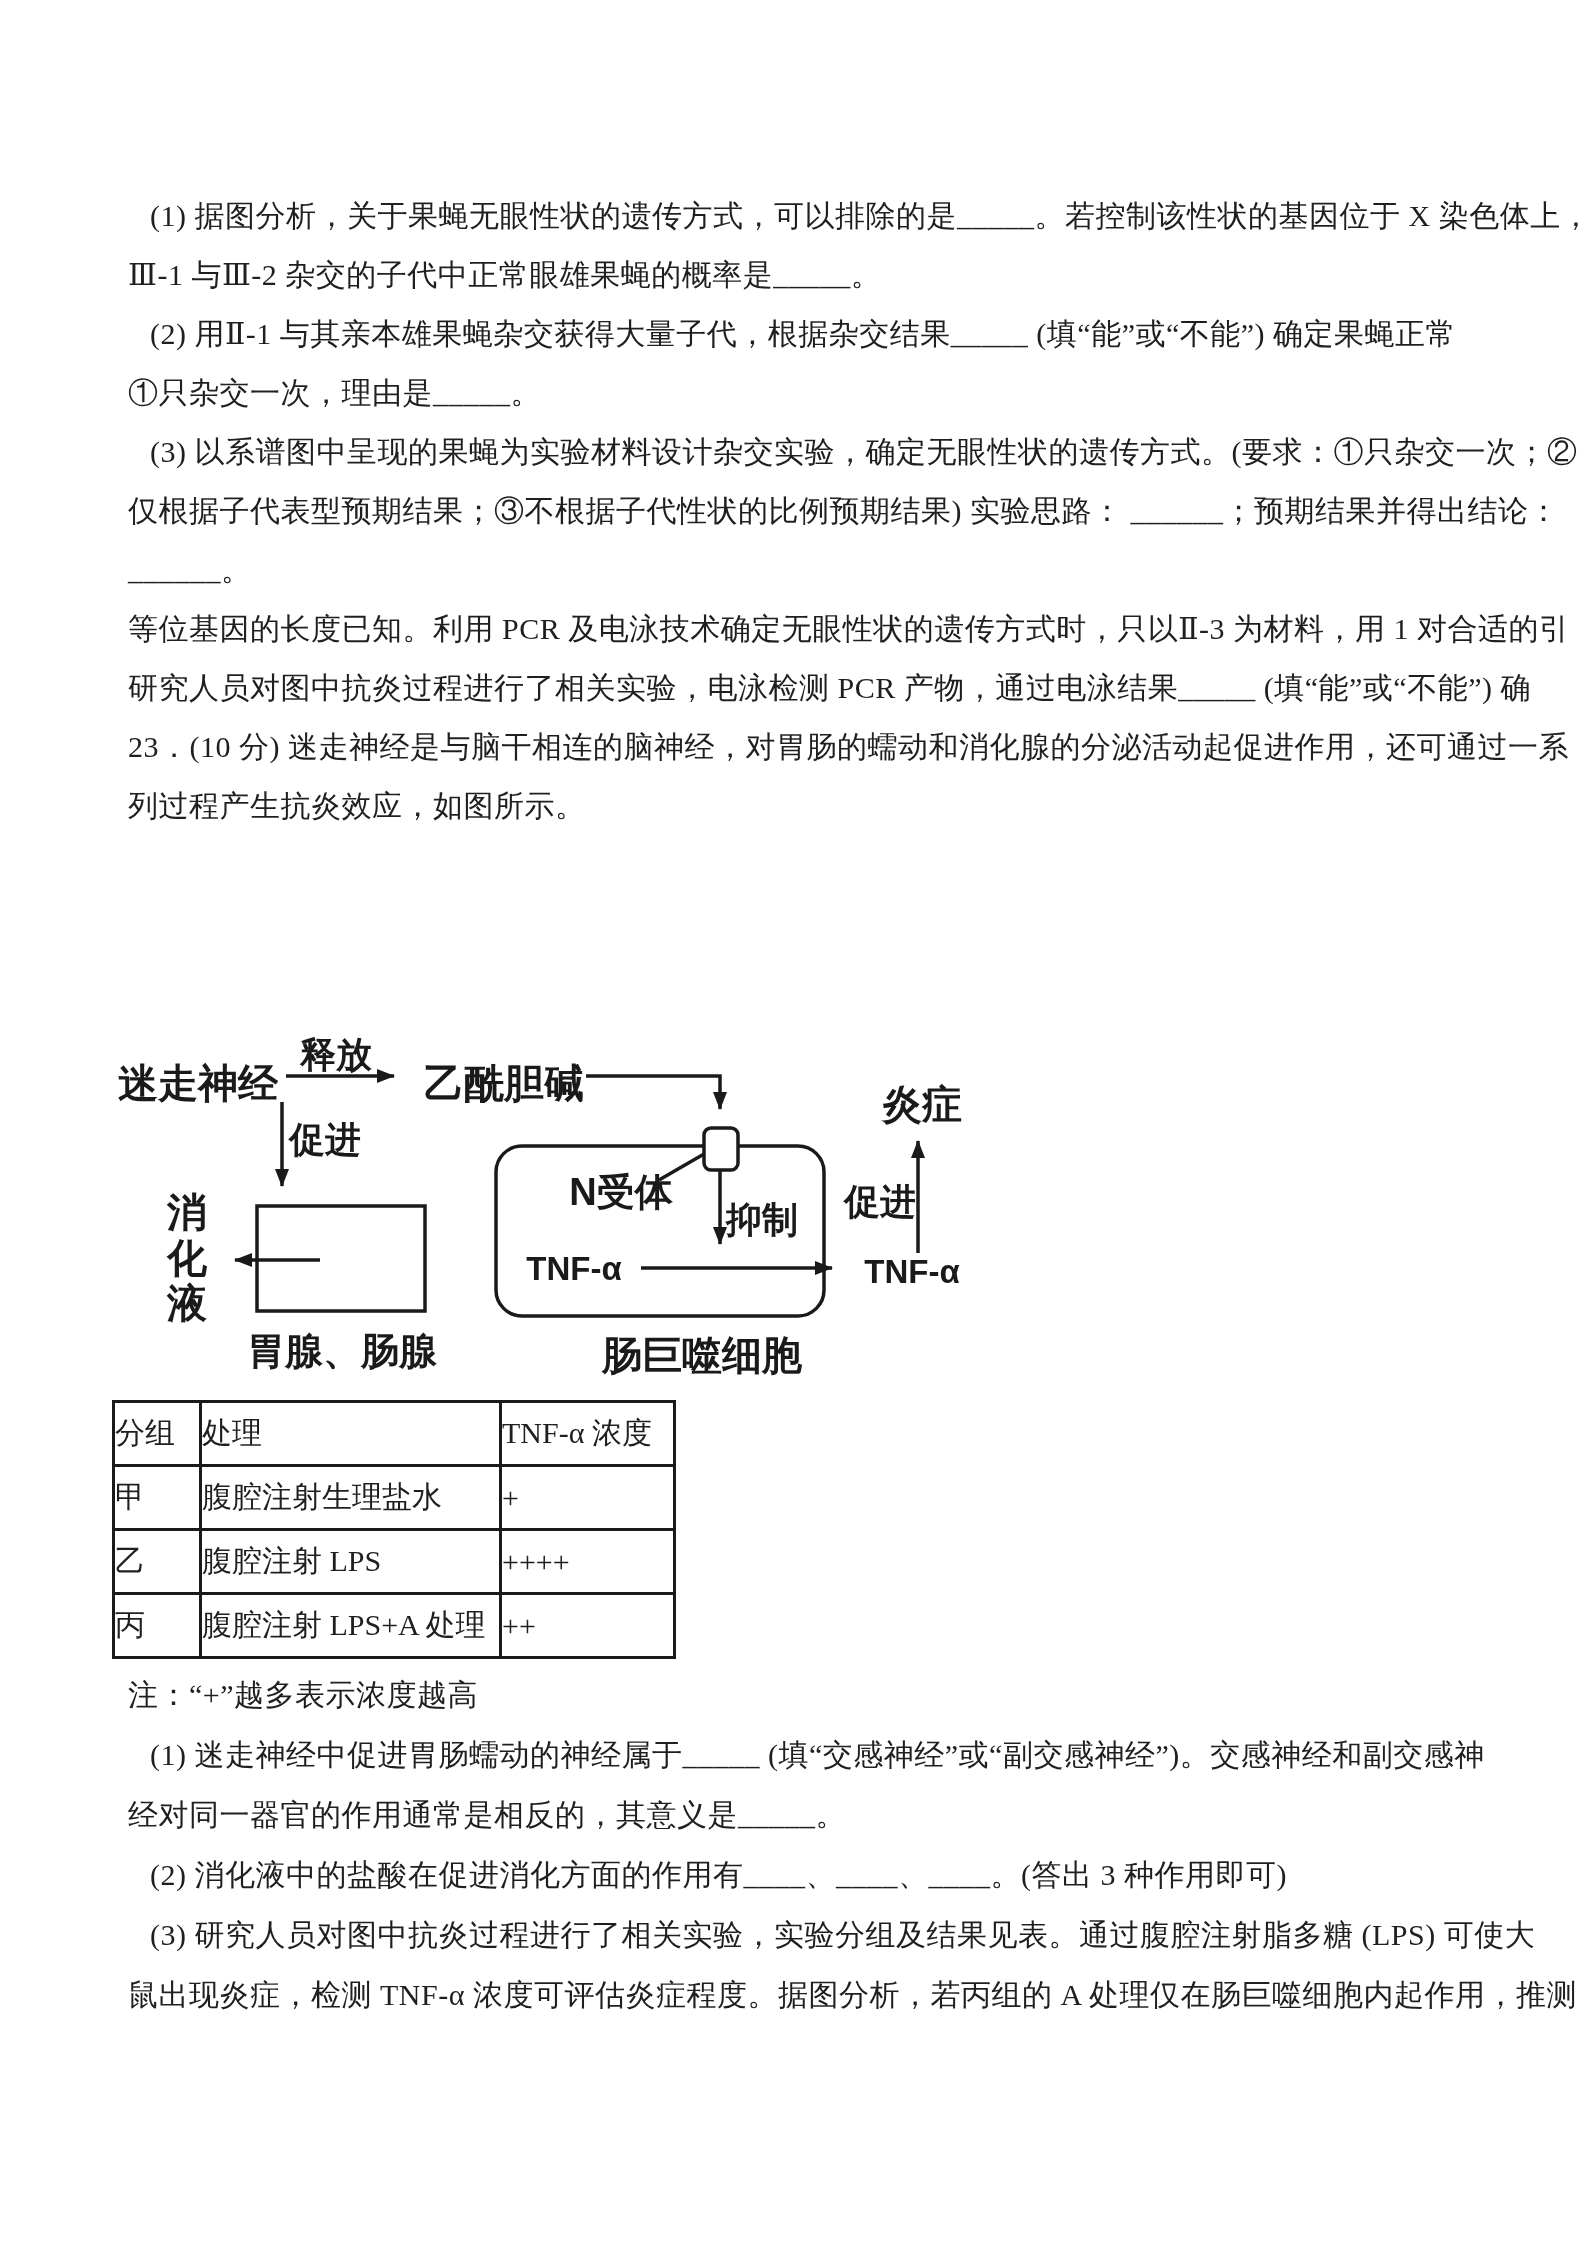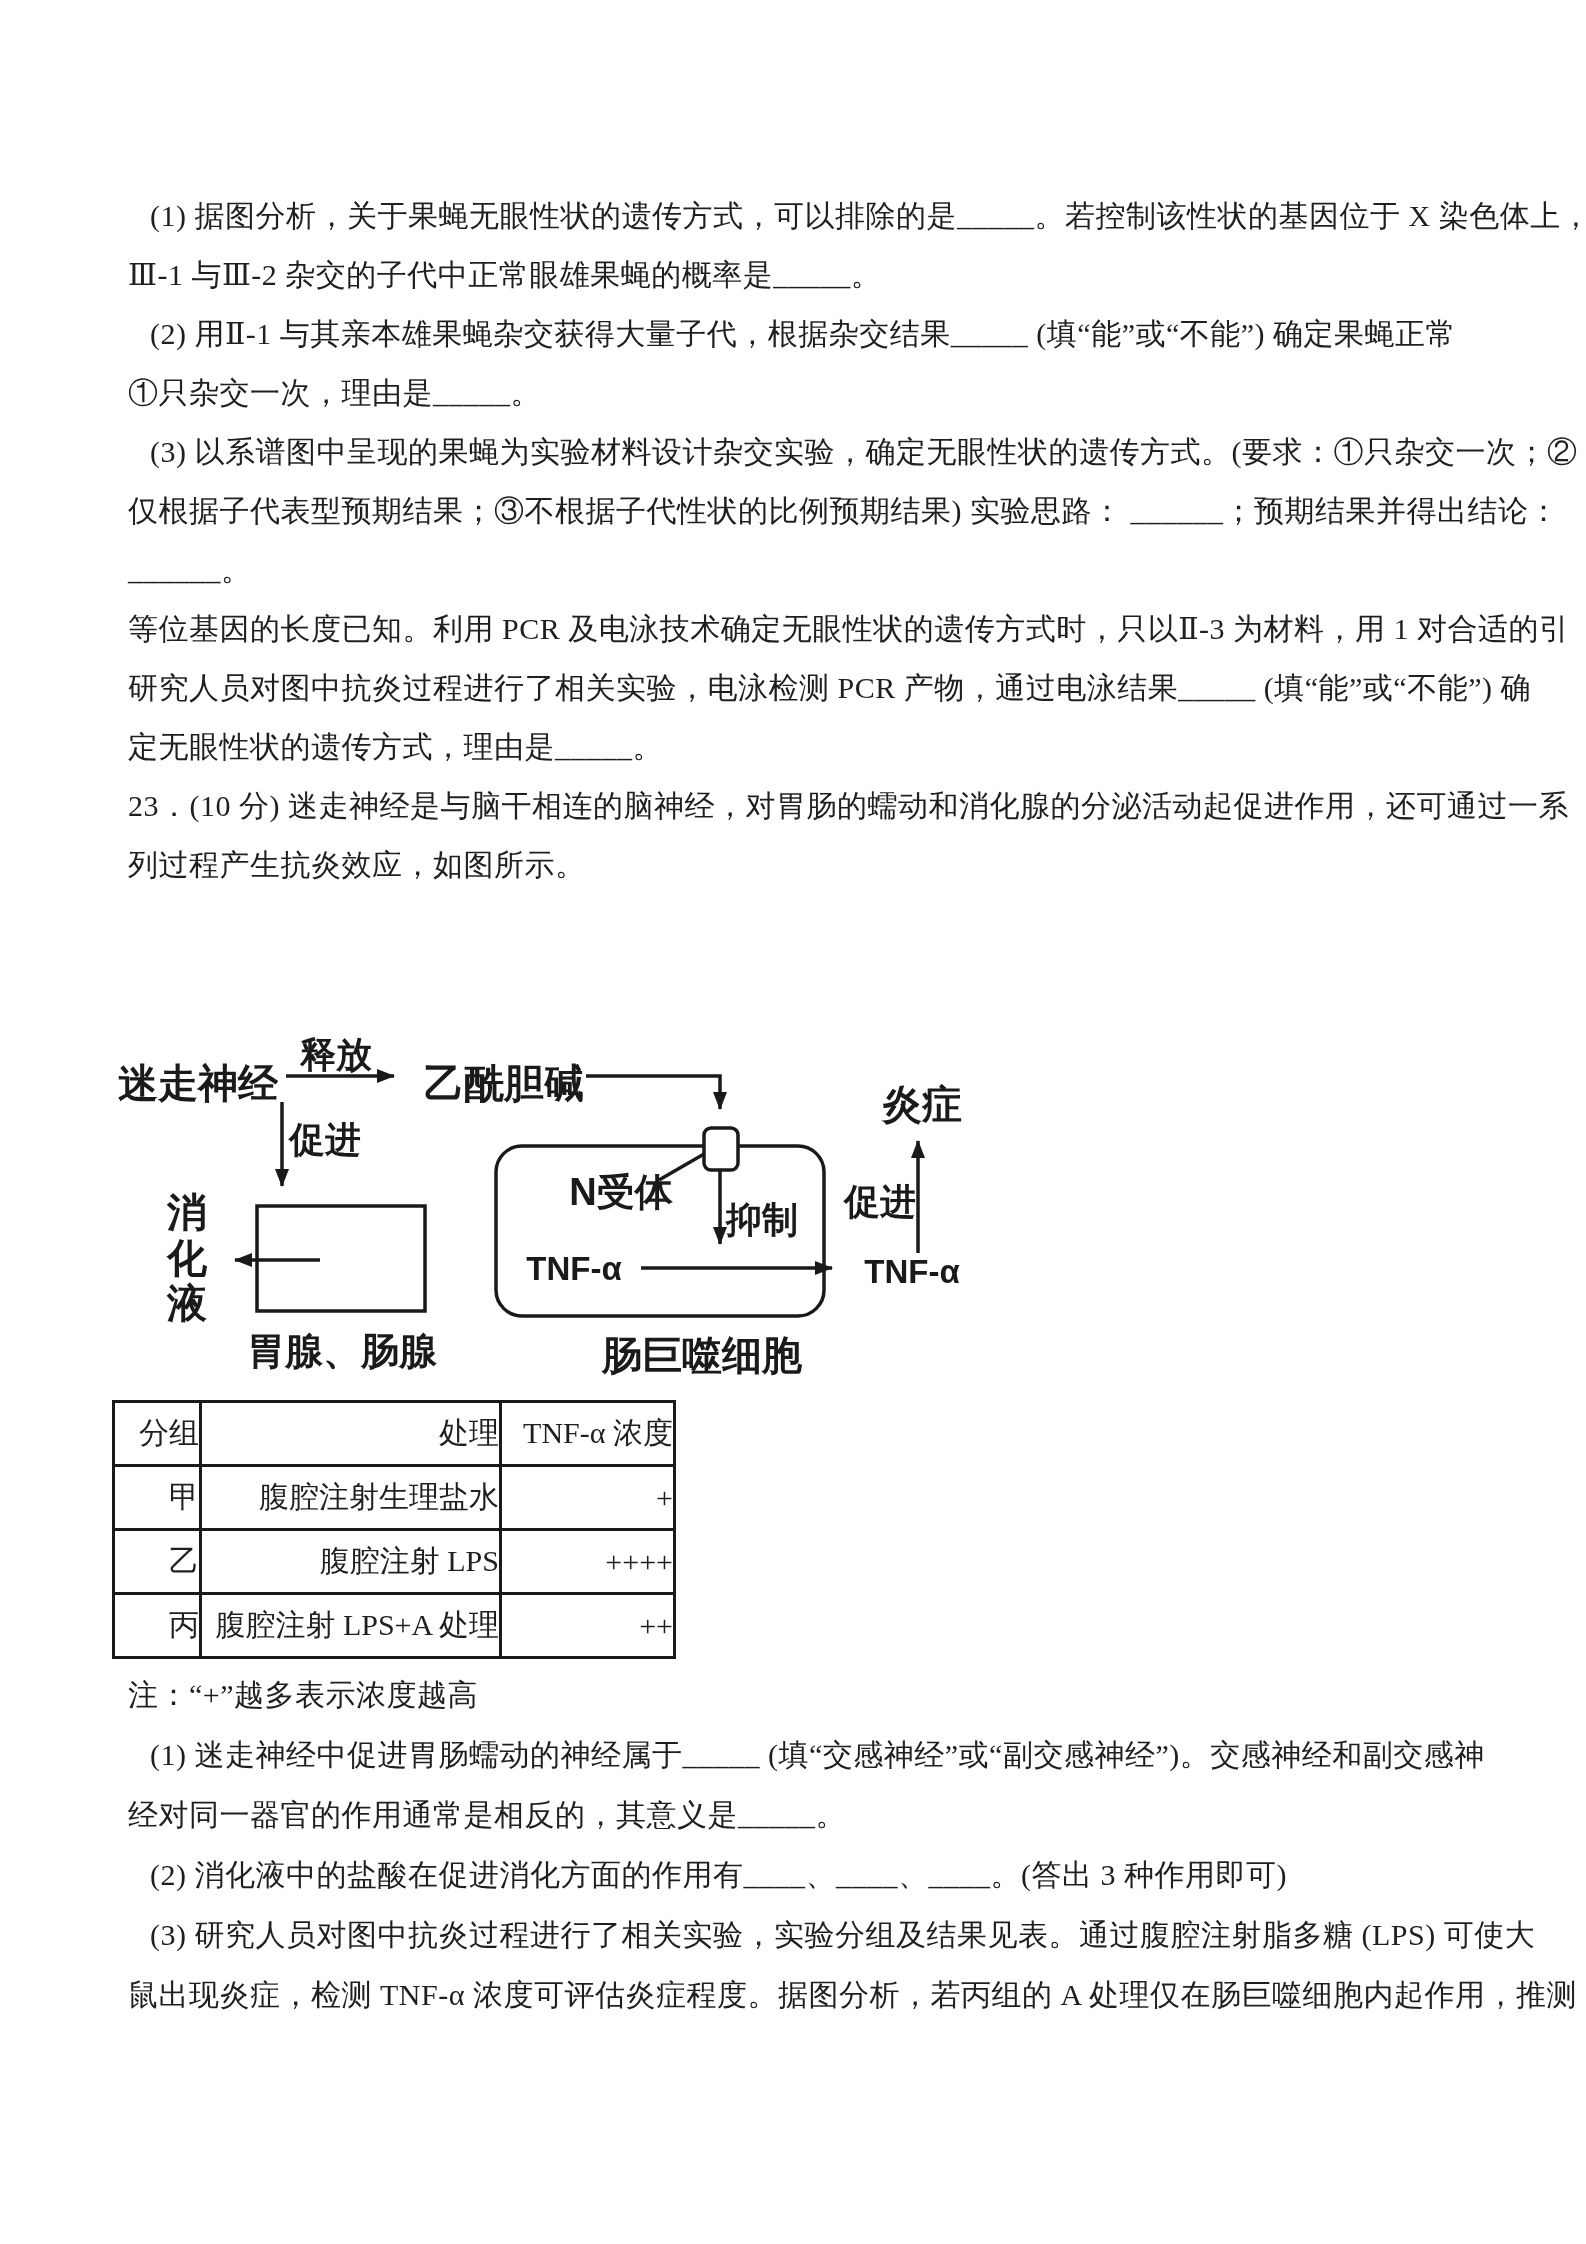--- a/index.html
+++ b/index.html
@@ -49,21 +49,21 @@
     position: absolute;
     left: 112px;
     top: 1400px;
     border-collapse: collapse;
     table-layout: fixed;
   }
   #result-table th, #result-table td {
     border: 3px solid #1a1a1a;
     font-size: 30px;
     font-weight: normal;
-    text-align: right;
+    text-align: left;
     vertical-align: middle;
     height: 61px;
     padding: 0;
     white-space: nowrap;
   }
   .col-group { width: 87px; }
   .col-treat { width: 300px; }
   .col-tnf   { width: 174px; }
 </style>
 </head>
@@ -74,21 +74,20 @@
   <div id="top-text" class="textblock">
       <div class="tline indent">(1) 据图分析，关于果蝇无眼性状的遗传方式，可以排除的是_____。若控制该性状的基因位于 X 染色体上，</div>
       <div class="tline">Ⅲ-1 与Ⅲ-2 杂交的子代中正常眼雄果蝇的概率是_____。</div>
       <div class="tline indent">(2) 用Ⅱ-1 与其亲本雄果蝇杂交获得大量子代，根据杂交结果_____ (填“能”或“不能”) 确定果蝇正常</div>
       <div class="tline">①只杂交一次，理由是_____。</div>
       <div class="tline indent">(3) 以系谱图中呈现的果蝇为实验材料设计杂交实验，确定无眼性状的遗传方式。(要求：①只杂交一次；②</div>
       <div class="tline">仅根据子代表型预期结果；③不根据子代性状的比例预期结果) 实验思路： ______；预期结果并得出结论：</div>
       <div class="tline">______。</div>
       <div class="tline">等位基因的长度已知。利用 PCR 及电泳技术确定无眼性状的遗传方式时，只以Ⅱ-3 为材料，用 1 对合适的引</div>
       <div class="tline">研究人员对图中抗炎过程进行了相关实验，电泳检测 PCR 产物，通过电泳结果_____ (填“能”或“不能”) 确</div>
-      <div class="tline">定无眼性状的遗传方式，理由是_____。</div>
       <div class="tline">23．(10 分) 迷走神经是与脑干相连的脑神经，对胃肠的蠕动和消化腺的分泌活动起促进作用，还可通过一系</div>
       <div class="tline">列过程产生抗炎效应，如图所示。</div>
     </div>
 
   <div id="diagram">
     <svg width="960" height="370" viewBox="0 0 960 370" xmlns="http://www.w3.org/2000/svg">
       <defs>
         <marker id="ah" markerUnits="userSpaceOnUse" markerWidth="18" markerHeight="14" refX="17" refY="7" orient="auto">
           <polygon points="0,0 18,7 0,14" fill="#1a1a1a"></polygon>
         </marker>

